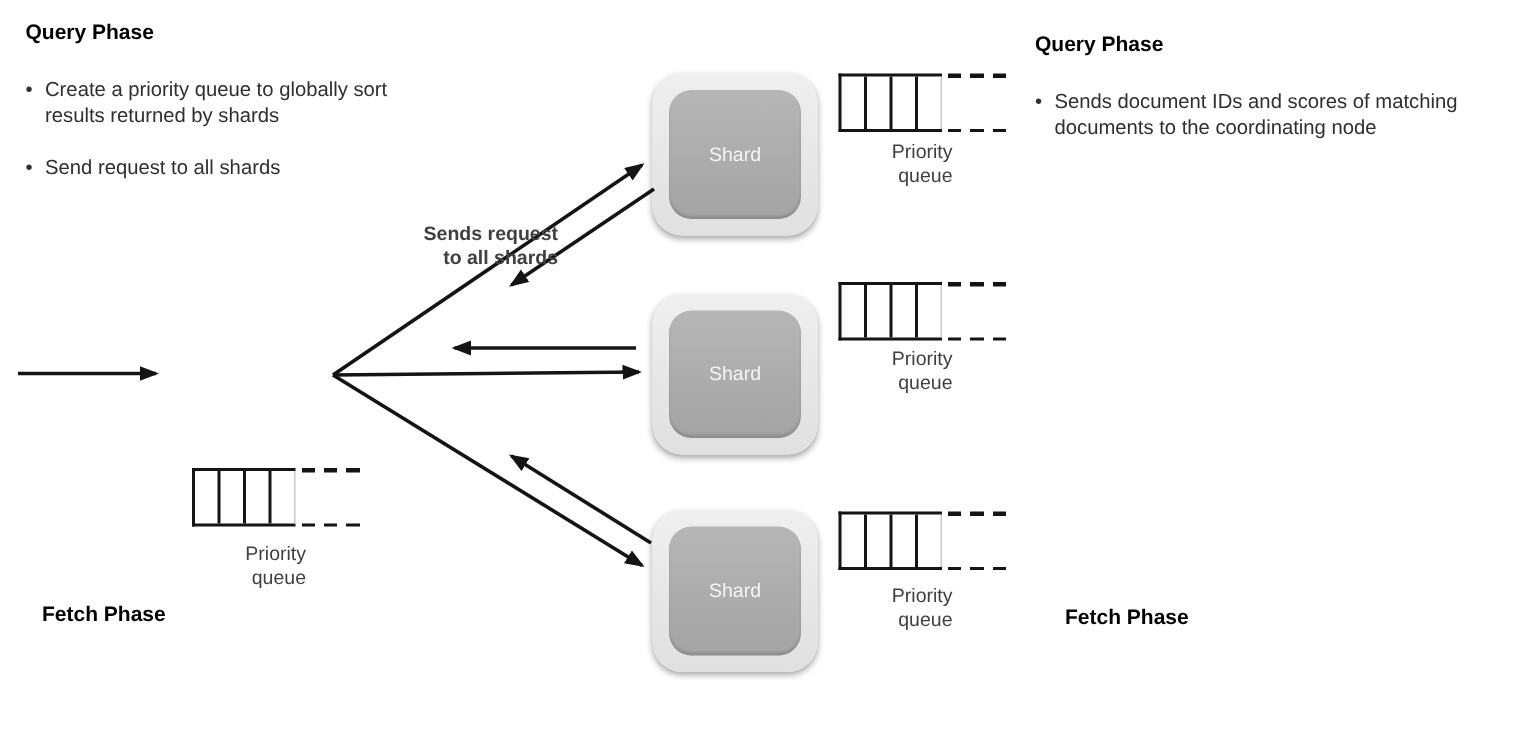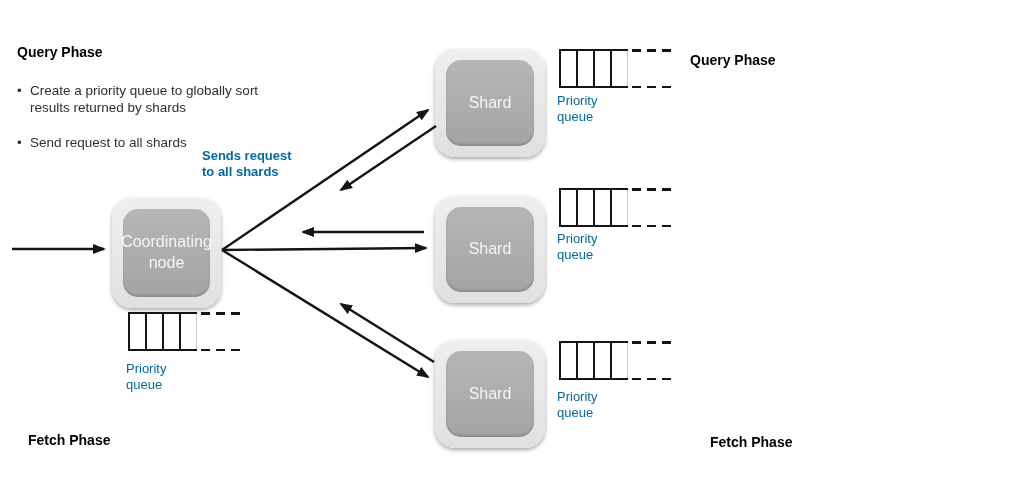--- a/index.html
+++ b/index.html
@@ -6,21 +6,21 @@
   .canvas {
     position: relative;
     width: 1023px;
     height: 490px;
     background: #ffffff;
     font-family: "Liberation Sans", sans-serif;
     color: #2f2f2f;
     overflow: hidden;
   }
   
-  .panel { position: absolute; margin-top: 31px; }
+  .panel { position: absolute; }
   .panel h3 {
     margin: 0 0 21px 0;
     font-size: 14px;
     line-height: 17px;
     font-weight: bold;
     color: #000000;
   }
   .panel ul { margin: 0; padding: 0; list-style: none; }
   .panel li {
     position: relative;
@@ -40,23 +40,23 @@
   #p-query-left  { left: 17px;  top: 13px;  width: 280px; }
   #p-query-right { left: 690px; top: 21px;  width: 320px; }
   #p-fetch-left  { left: 28px;  top: 401px; width: 340px; }
   #p-fetch-right { left: 710px; top: 403px; width: 310px; }
 
   
   .flabel {
     position: absolute;
     font-size: 13px;
     line-height: 16px;
-    text-align: left;
+    text-align: right;
     white-space: pre-line;
-    color: #0369a1;
+    color: #404040;
   }
   #lbl-search   { left: 14px;  top: 196px; width: 95px;  }
   #lbl-sends    { left: 202px; top: 148px; width: 170px; font-weight: bold; }
   #lbl-pq-top   { left: 557px; top: 93px;  width: 78px;  }
   #lbl-pq-mid   { left: 557px; top: 231px; width: 78px;  }
   #lbl-pq-bot   { left: 557px; top: 389px; width: 78px;  }
   #lbl-pq-coord { left: 126px; top: 361px; width: 78px;  }
 
   
   .node {
@@ -65,21 +65,21 @@
     background: linear-gradient(#efefef, #e0e0e0);
     box-shadow: 0 2px 4px rgba(0,0,0,0.35);
   }
   .node-inner {
     position: absolute;
     inset: 11px;
     border-radius: 15px;
     background: linear-gradient(#b6b6b6, #a4a4a4);
     box-shadow: inset 0 -2px 2px rgba(0,0,0,0.15);
     color: #f5f5f5;
-    font-size: 16px;
+    font-size: 13px;
     line-height: 1.3;
     display: flex;
     align-items: center;
     justify-content: center;
     text-align: center;
     white-space: pre-line;
   }
   #node-coord { left: 112px; top: 198px; width: 109px; height: 110px; }
   #shard-top  { left: 435px; top: 49px;  width: 110px; height: 108px; }
   #shard-mid  { left: 435px; top: 196px; width: 110px; height: 107px; }
@@ -127,35 +127,33 @@
     <ul>
       <li>Create a priority queue to globally sort
 results returned by shards</li>
       <li>Send request to all shards</li>
     </ul>
   </section>
 
   <section class="panel" id="p-query-right">
     <h3>Query Phase</h3>
     <ul>
+      <li>Sends document IDs and scores of matching
+documents to the coordinating node</li>
     </ul>
   </section>
 
   <section class="panel" id="p-fetch-left">
     <h3>Fetch Phase</h3>
   </section>
 
   <section class="panel" id="p-fetch-right">
     <h3>Fetch Phase</h3>
   </section>
 
-  <div class="node" id="node-coord">
-    <div class="node-inner">Coordinating
-node</div>
-  </div>
   <div class="node" id="shard-top">
     <div class="node-inner">Shard</div>
   </div>
   <div class="node" id="shard-mid">
     <div class="node-inner">Shard</div>
   </div>
   <div class="node" id="shard-bot">
     <div class="node-inner">Shard</div>
   </div>
 

